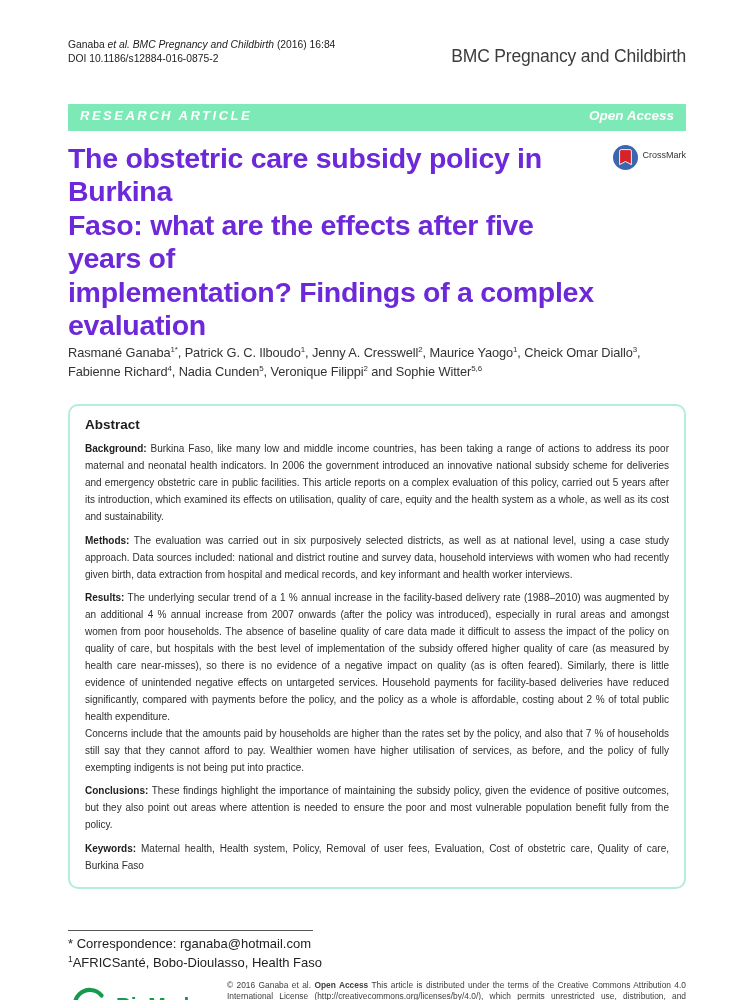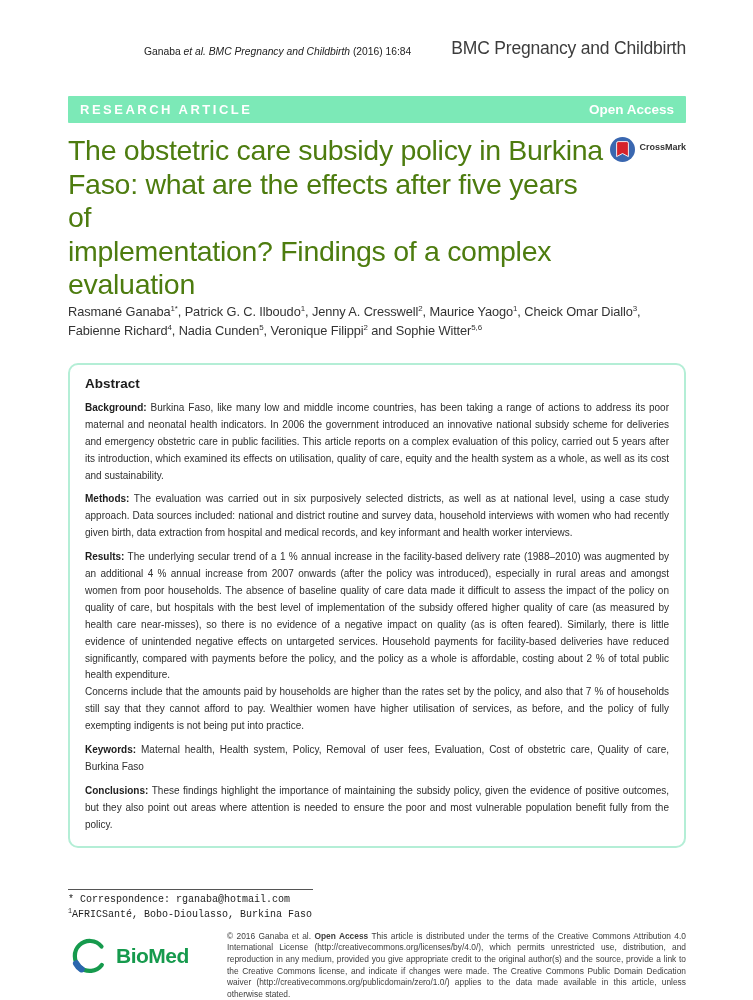--- a/index.html
+++ b/index.html
@@ -17,43 +17,43 @@
   body{
     width:753px; height:1000px;
     font-family:"Liberation Sans", sans-serif;
     color:var(--ink);
     position:relative;
     overflow:hidden;
   }
   .page{ padding:38px 67px 0 68px; }
 
   
-  .header{ display:flex; justify-content:flex-end; align-items:flex-end;gap:40px; }
+  .header{ display:flex; justify-content:space-between; align-items:flex-end; }
   .citation{ font-size:10.3px; line-height:1.4; color:#222; }
   .citation .it{ font-style:italic; }
   .journal-name{ font-size:17.5px; color:#3c3c3c; letter-spacing:-0.2px; }
 
   
   .banner{
     margin-top:37px; height:27px;
     background:var(--mint);
-    display:flex; justify-content:space-between; align-items:center;
-    padding:4px 12px; border-radius:1px;
+    display:flex; justify-content:space-between; align-items:flex-start;
+    padding:4px 12px; border-radius:1px;font-style:italic;
   }
   .banner .left{ color:#fff; font-weight:bold; font-size:13px; letter-spacing:2.5px; }
   .banner .right{ color:#fff; font-weight:bold; font-size:13.5px; }
 
   
   .title-row{ display:flex; margin-top:11px; }
   .title{
-    font-size:28.5px; line-height:33.5px; font-weight:400;
-    color:#4d7c0f; letter-spacing:-0.3px;
+    font-size:28.5px; line-height:33.5px; font-weight:700;
+    color:#6d28d9; letter-spacing:-0.3px;
     white-space:pre-line; width:552px;
   }
-  .crossmark{ margin-left:4px; margin-top:2px; display:flex; align-items:flex-start; gap:3px; cursor:pointer;font-weight:bold; }
+  .crossmark{ margin-left:4px; margin-top:2px; display:flex; align-items:flex-start; gap:3px; cursor:pointer; }
   .crossmark .cm-label{ font-size:9px; color:#333; margin-top:6px; }
 
   
   .authors{ font-size:12.8px; line-height:1.5; color:#333; letter-spacing:-0.1px; }
   .authors sup{ font-size:0.62em; }
 
   
   .abstract-box{
     margin-top:23px;
     border:2px solid var(--mint-border);
@@ -62,38 +62,39 @@
     width:618px;
   }
   .abstract-title{ font-size:13.5px; font-weight:bold; margin-bottom:9px; color:#1d1d1d; }
   .abs-section{ font-size:10px; line-height:16.9px; color:#2e2e2e; text-align:justify; margin-bottom:7px; }
   .abs-section:last-child{ margin-bottom:0; }
   .abs-section b{ color:#1d1d1d; }
 
   
   .footnote{ margin-top:41px; }
   .footnote-rule{ width:245px; border-top:1px solid #555; margin-bottom:3px; }
-  .footnote-line{ font-size:10px; line-height:1.48; color:#222;font-family:Liberation Mono, monospace; }
+  .footnote-line{ font-size:13px; line-height:1.48; color:#222; }
   .footnote-line sup{ font-size:0.65em; }
 
   
   .footer{ display:flex; margin-top:7px; }
   .logo-block{ width:160px; display:flex; align-items:flex-start; gap:6px; padding-top:5px; }
   .logo-text{ font-size:21px; letter-spacing:-0.5px; margin-top:8px; }
   .logo-text .bm{ font-weight:bold; color:var(--biomed-green);text-align:right; }
   .copyright{ width:462px; font-size:8.4px; line-height:11.7px; color:#3d3d3d; text-align:justify; }
 </style>
 </head>
 <body>
 
 <div class="page">
 
   <div class="header">
     <div class="citation">
       <div><span>Ganaba </span><span class="it">et al. BMC Pregnancy and Childbirth</span><span> (2016) 16:84</span></div>
+      <div>DOI 10.1186/s12884-016-0875-2</div>
     </div>
     <div class="journal-name">BMC Pregnancy and Childbirth</div>
   </div>
 
   <div class="banner">
     <span class="left">RESEARCH ARTICLE</span>
     <span class="right">Open Access</span>
   </div>
 
   <div class="title-row">
@@ -113,29 +114,29 @@
   </div>
 
   <div class="authors" id="authors"><span>Rasmané Ganaba<sup>1*</sup></span>, <span>Patrick G. C. Ilboudo<sup>1</sup></span>, <span>Jenny A. Cresswell<sup>2</sup></span>, <span>Maurice Yaogo<sup>1</sup></span>, <span>Cheick Omar Diallo<sup>3</sup></span>, <br><span>Fabienne Richard<sup>4</sup></span>, <span>Nadia Cunden<sup>5</sup></span>, <span>Veronique Filippi<sup>2</sup></span> and <span>Sophie Witter<sup>5,6</sup></span></div>
 
   <div class="abstract-box">
     <div class="abstract-title">Abstract</div>
     <div id="abstract-sections">
         <div class="abs-section"><b>Background:</b> Burkina Faso, like many low and middle income countries, has been taking a range of actions to address its poor maternal and neonatal health indicators. In 2006 the government introduced an innovative national subsidy scheme for deliveries and emergency obstetric care in public facilities. This article reports on a complex evaluation of this policy, carried out 5 years after its introduction, which examined its effects on utilisation, quality of care, equity and the health system as a whole, as well as its cost and sustainability.</div>
         <div class="abs-section"><b>Methods:</b> The evaluation was carried out in six purposively selected districts, as well as at national level, using a case study approach. Data sources included: national and district routine and survey data, household interviews with women who had recently given birth, data extraction from hospital and medical records, and key informant and health worker interviews.</div>
         <div class="abs-section"><b>Results:</b> The underlying secular trend of a 1 % annual increase in the facility-based delivery rate (1988–2010) was augmented by an additional 4 % annual increase from 2007 onwards (after the policy was introduced), especially in rural areas and amongst women from poor households. The absence of baseline quality of care data made it difficult to assess the impact of the policy on quality of care, but hospitals with the best level of implementation of the subsidy offered higher quality of care (as measured by health care near-misses), so there is no evidence of a negative impact on quality (as is often feared). Similarly, there is little evidence of unintended negative effects on untargeted services. Household payments for facility-based deliveries have reduced significantly, compared with payments before the policy, and the policy as a whole is affordable, costing about 2 % of total public health expenditure.<div>Concerns include that the amounts paid by households are higher than the rates set by the policy, and also that 7 % of households still say that they cannot afford to pay. Wealthier women have higher utilisation of services, as before, and the policy of fully exempting indigents is not being put into practice.</div></div>
+        <div class="abs-section"><b>Conclusions:</b> These findings highlight the importance of maintaining the subsidy policy, given the evidence of positive outcomes, but they also point out areas where attention is needed to ensure the poor and most vulnerable population benefit fully from the policy.</div>
         <div class="abs-section"><b>Keywords:</b> Maternal health, Health system, Policy, Removal of user fees, Evaluation, Cost of obstetric care, Quality of care, Burkina Faso</div>
-        <div class="abs-section"><b>Conclusions:</b> These findings highlight the importance of maintaining the subsidy policy, given the evidence of positive outcomes, but they also point out areas where attention is needed to ensure the poor and most vulnerable population benefit fully from the policy.</div>
       </div>
   </div>
 
   <div class="footnote">
     <div class="footnote-rule"></div>
     <div class="footnote-line">* Correspondence: rganaba@hotmail.com</div>
-    <div class="footnote-line"><sup>1</sup><span>AFRICSanté, Bobo-Dioulasso, Burkina Faso</span></div>
+    <div class="footnote-line"><sup>1</sup><span>AFRICSanté, Bobo-Dioulasso, Health Faso</span></div>
   </div>
 
   <div class="footer">
     <div class="logo-block">
       <span>
         <svg width="42" height="40" viewBox="0 0 42 40">
           <path d="M 33.5 10.5 A 15 15 0 1 0 33.8 29" stroke="#169a4d" stroke-width="4.2" fill="none" stroke-linecap="round"></path>
           <path d="M 8.2 27.5 A 15 15 0 0 0 13.5 33.2" stroke="#2b66ad" stroke-width="6.5" fill="none" stroke-linecap="round"></path>
         </svg>
       </span>

